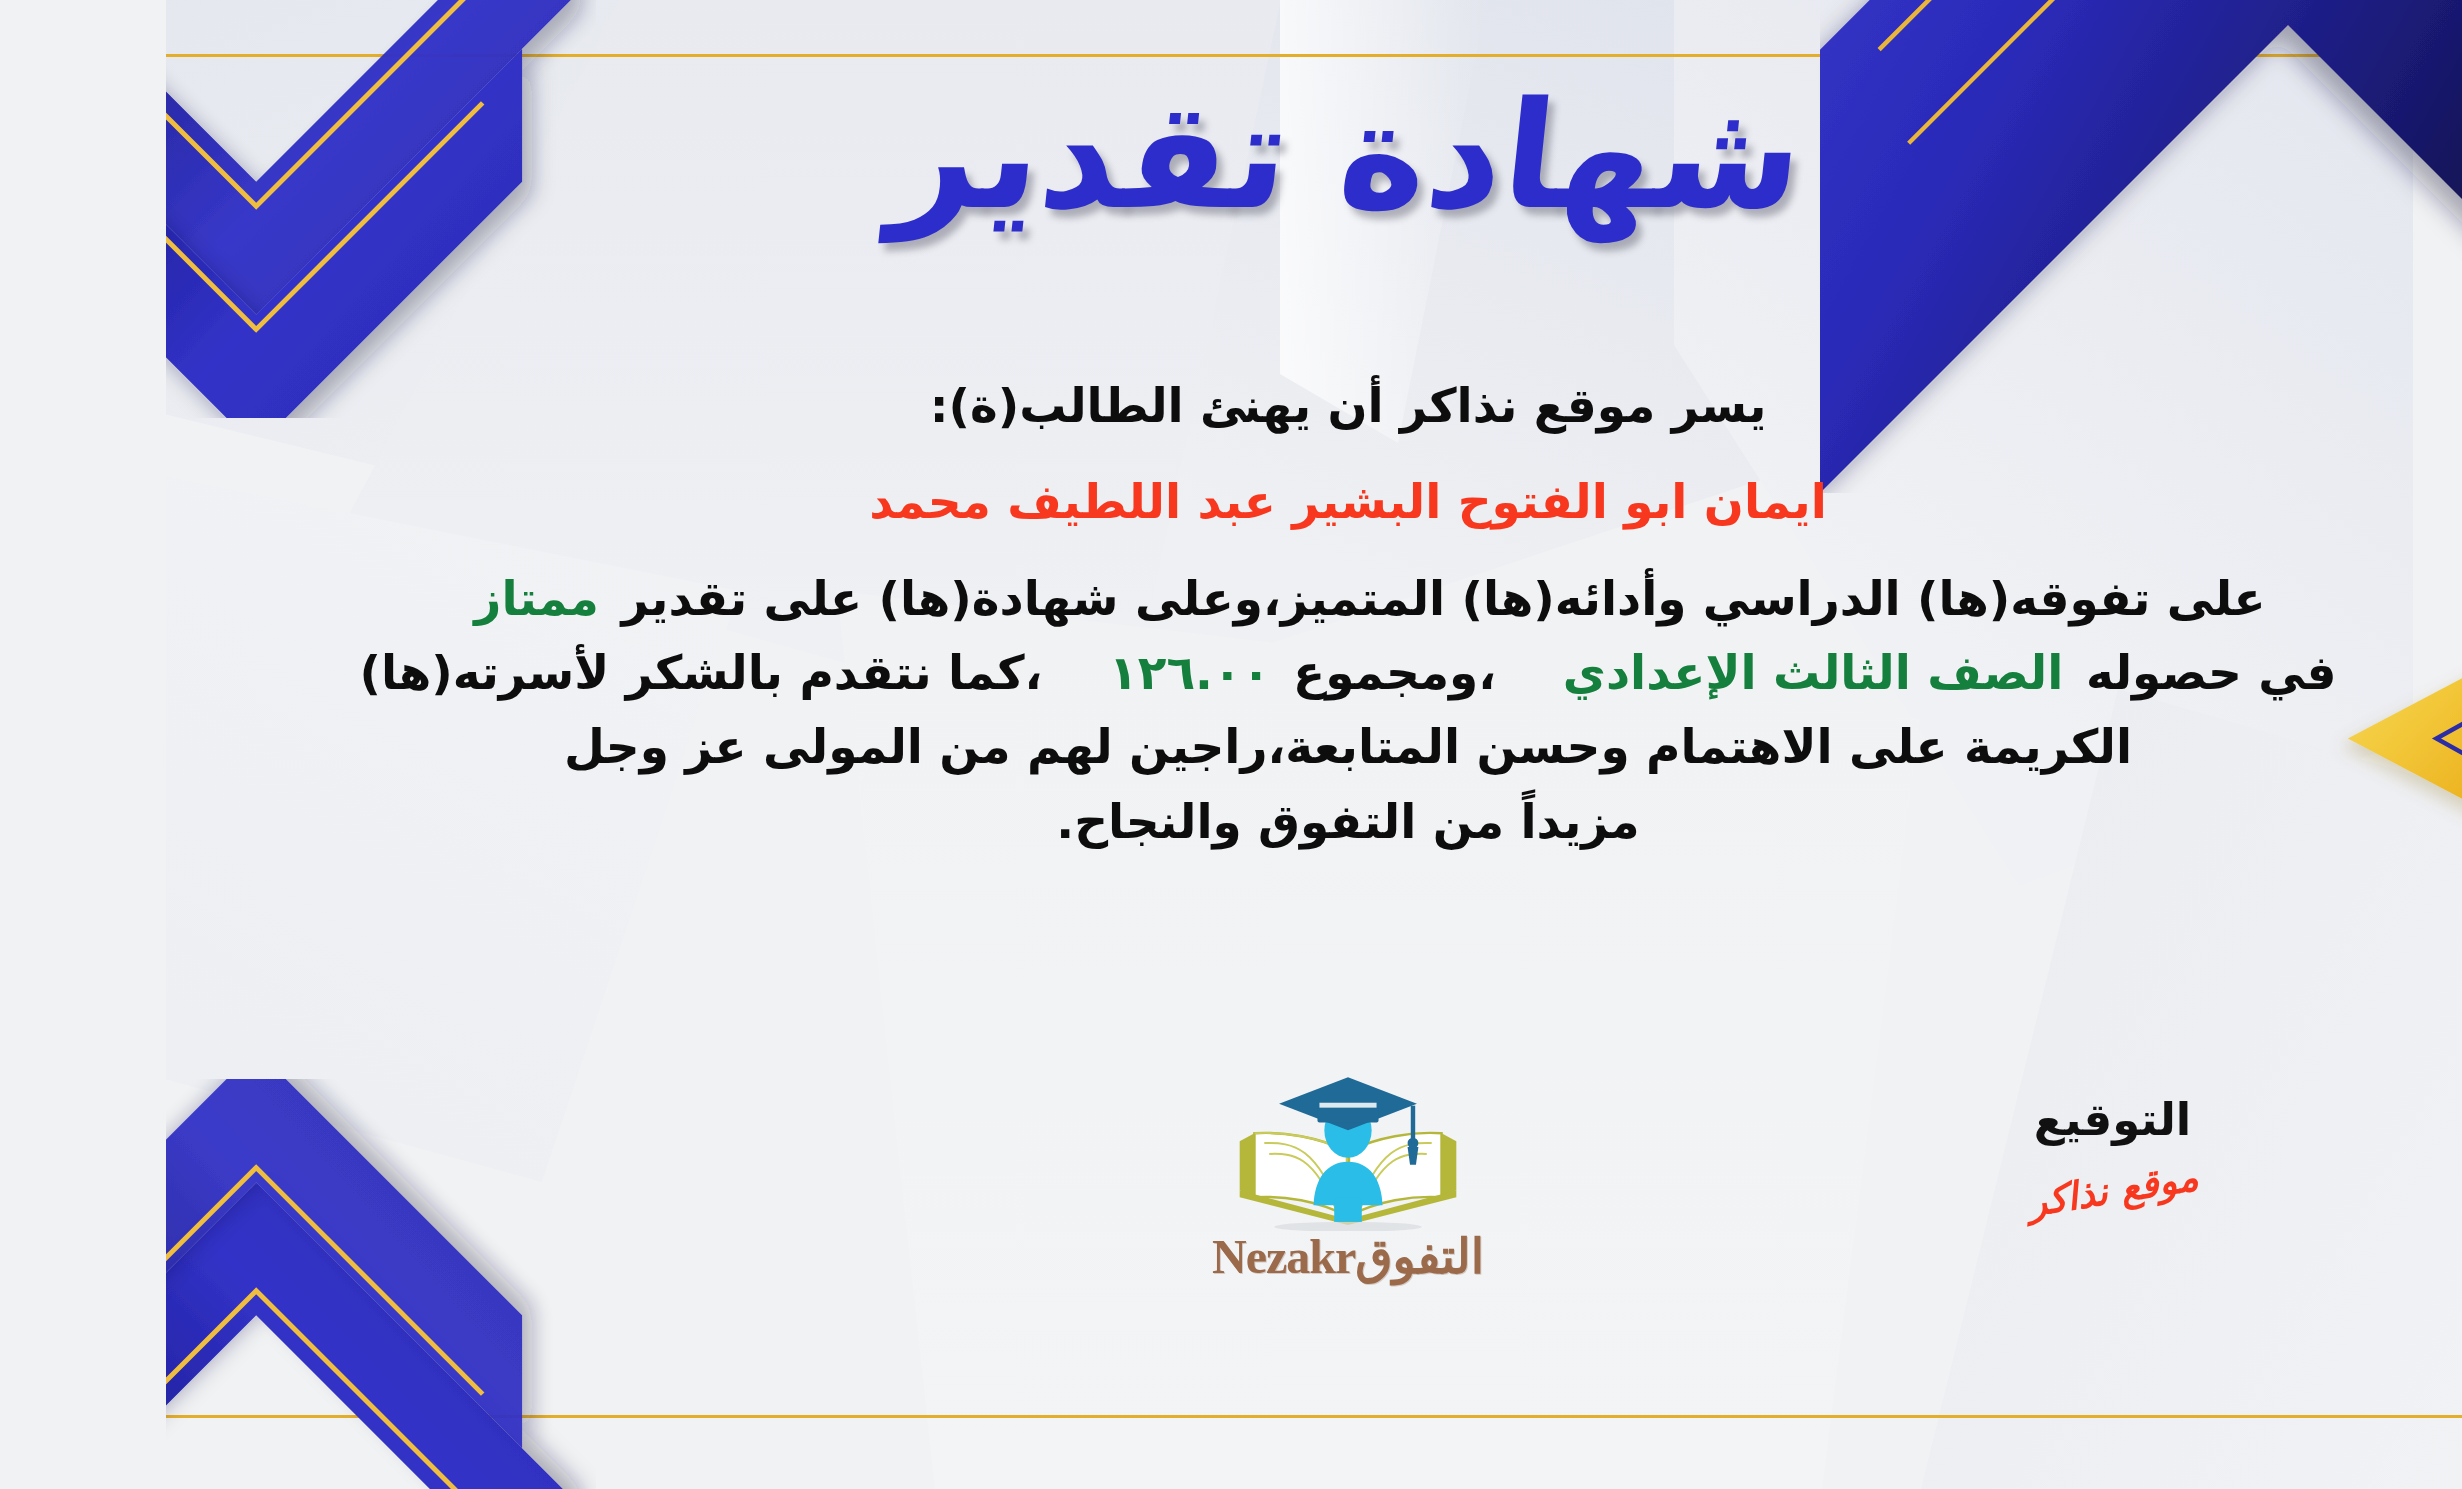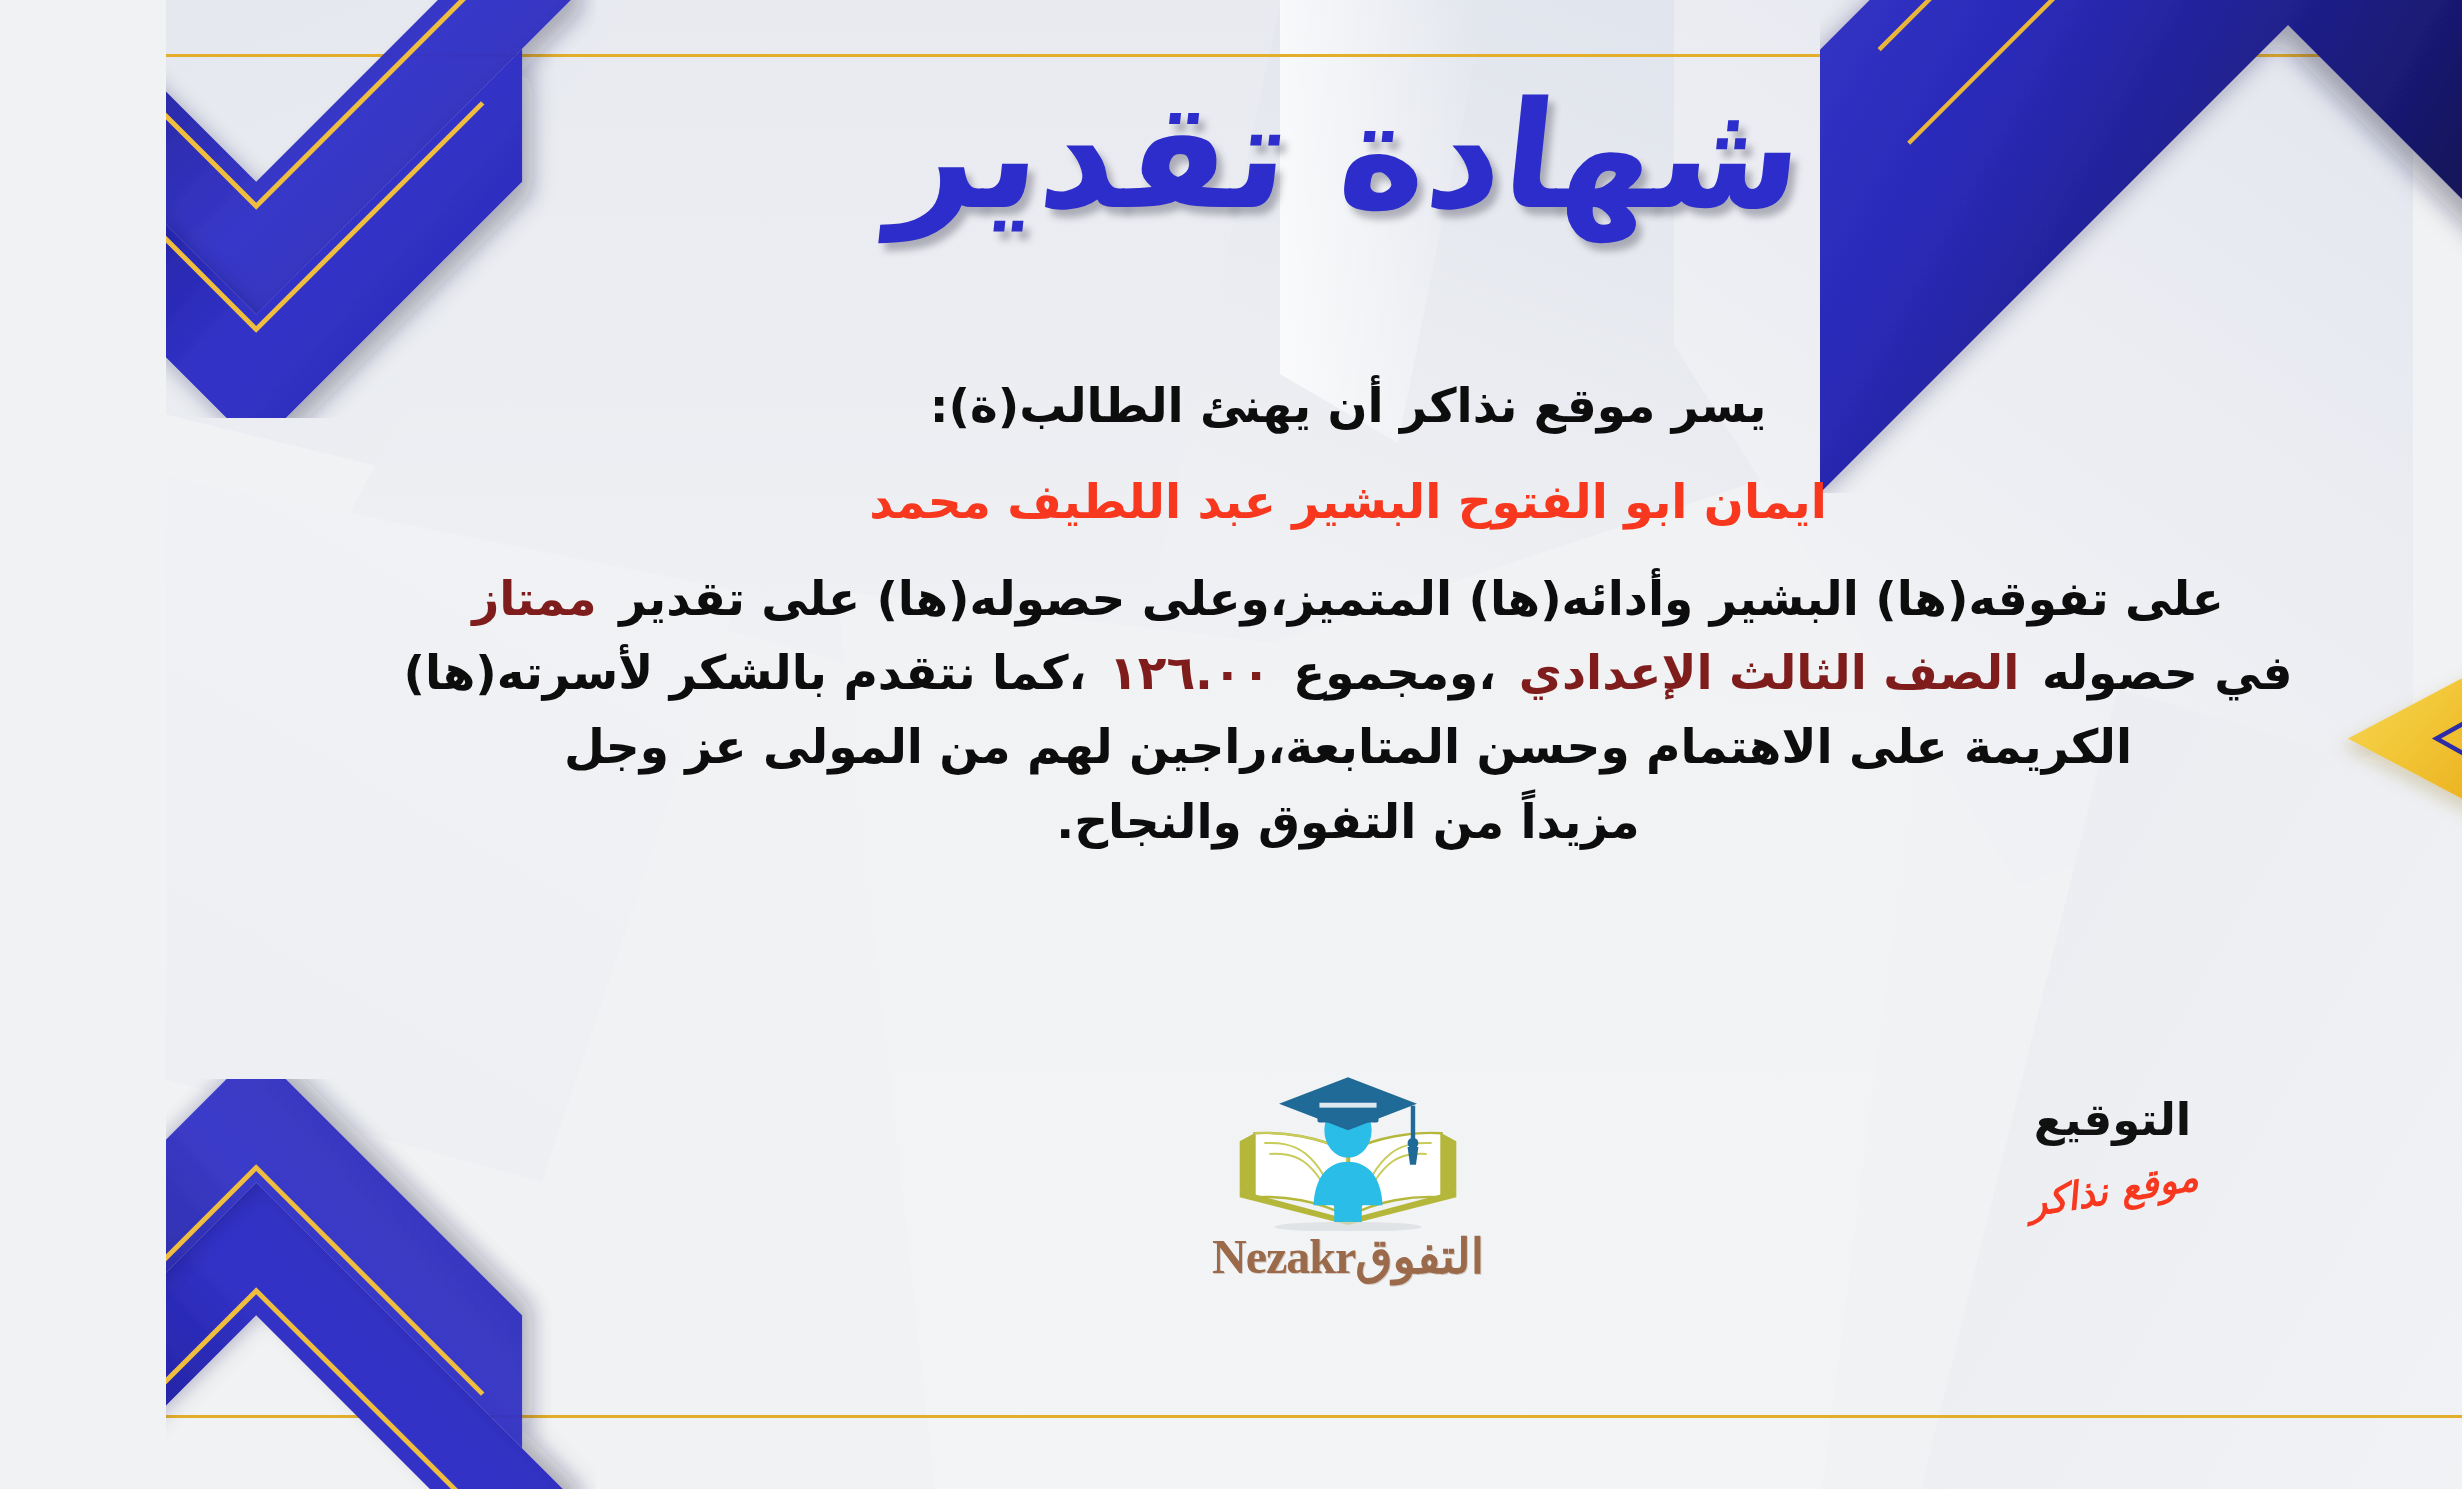--- a/index.html
+++ b/index.html
@@ -99,21 +99,21 @@
     line-height:1.58;
     padding:0 59px;box-sizing:border-box;
   }
   .line{margin:0;}
   .line-1{margin-bottom:21.7px;}
   .student-name{
     color:#F7381F;font-size:47px;font-weight:700;
     margin-bottom:22.7px;display:block;
   }
   .para{margin:0;}
-  .hl{color:#7f1d1d;}
+  .hl{color:#15803d;margin-left:44px;}
   .sp{display:inline-block;width:22.7px;}
 
   
   .signature-block{
     position:absolute;right:305px;top:1039px;
     text-align:center;direction:rtl;width:315px;
   }
   .sig-label{font-size:45px;font-weight:700;color:#111;}
   .sig-mark{
     margin-top:20.7px;
@@ -246,21 +246,21 @@
 
     <div class="title">شهادة تقدير</div>
 
     <div class="body-block">
 
       <p class="line line-1">يسر موقع نذاكر أن يهنئ الطالب(ة):</p>
 
       <span class="student-name">ايمان ابو الفتوح البشير عبد اللطيف محمد</span>
 
       <p class="para">
-        <span>على تفوقه(ها) البشير وأدائه(ها) المتميز،وعلى حصوله(ها) على تقدير</span><span class="sp"></span><span class="hl">ممتاز</span>
+        <span>على تفوقه(ها) الدراسي وأدائه(ها) المتميز،وعلى شهادة(ها) على تقدير</span><span class="sp"></span><span class="hl">ممتاز</span>
       </p>
 
       <p class="para">
         <span>في حصوله</span><span class="sp"></span><span class="hl">الصف الثالث الإعدادي</span><span class="sp"></span><span>،ومجموع</span><span class="sp"></span><span class="hl">١٢٦.٠٠</span><span class="sp"></span><span>،كما نتقدم بالشكر لأسرته(ها)</span>
       </p>
 
       <p class="para">الكريمة على الاهتمام وحسن المتابعة،راجين لهم من المولى عز وجل</p>
 
       <p class="para">مزيداً من التفوق والنجاح.</p>
     </div>

